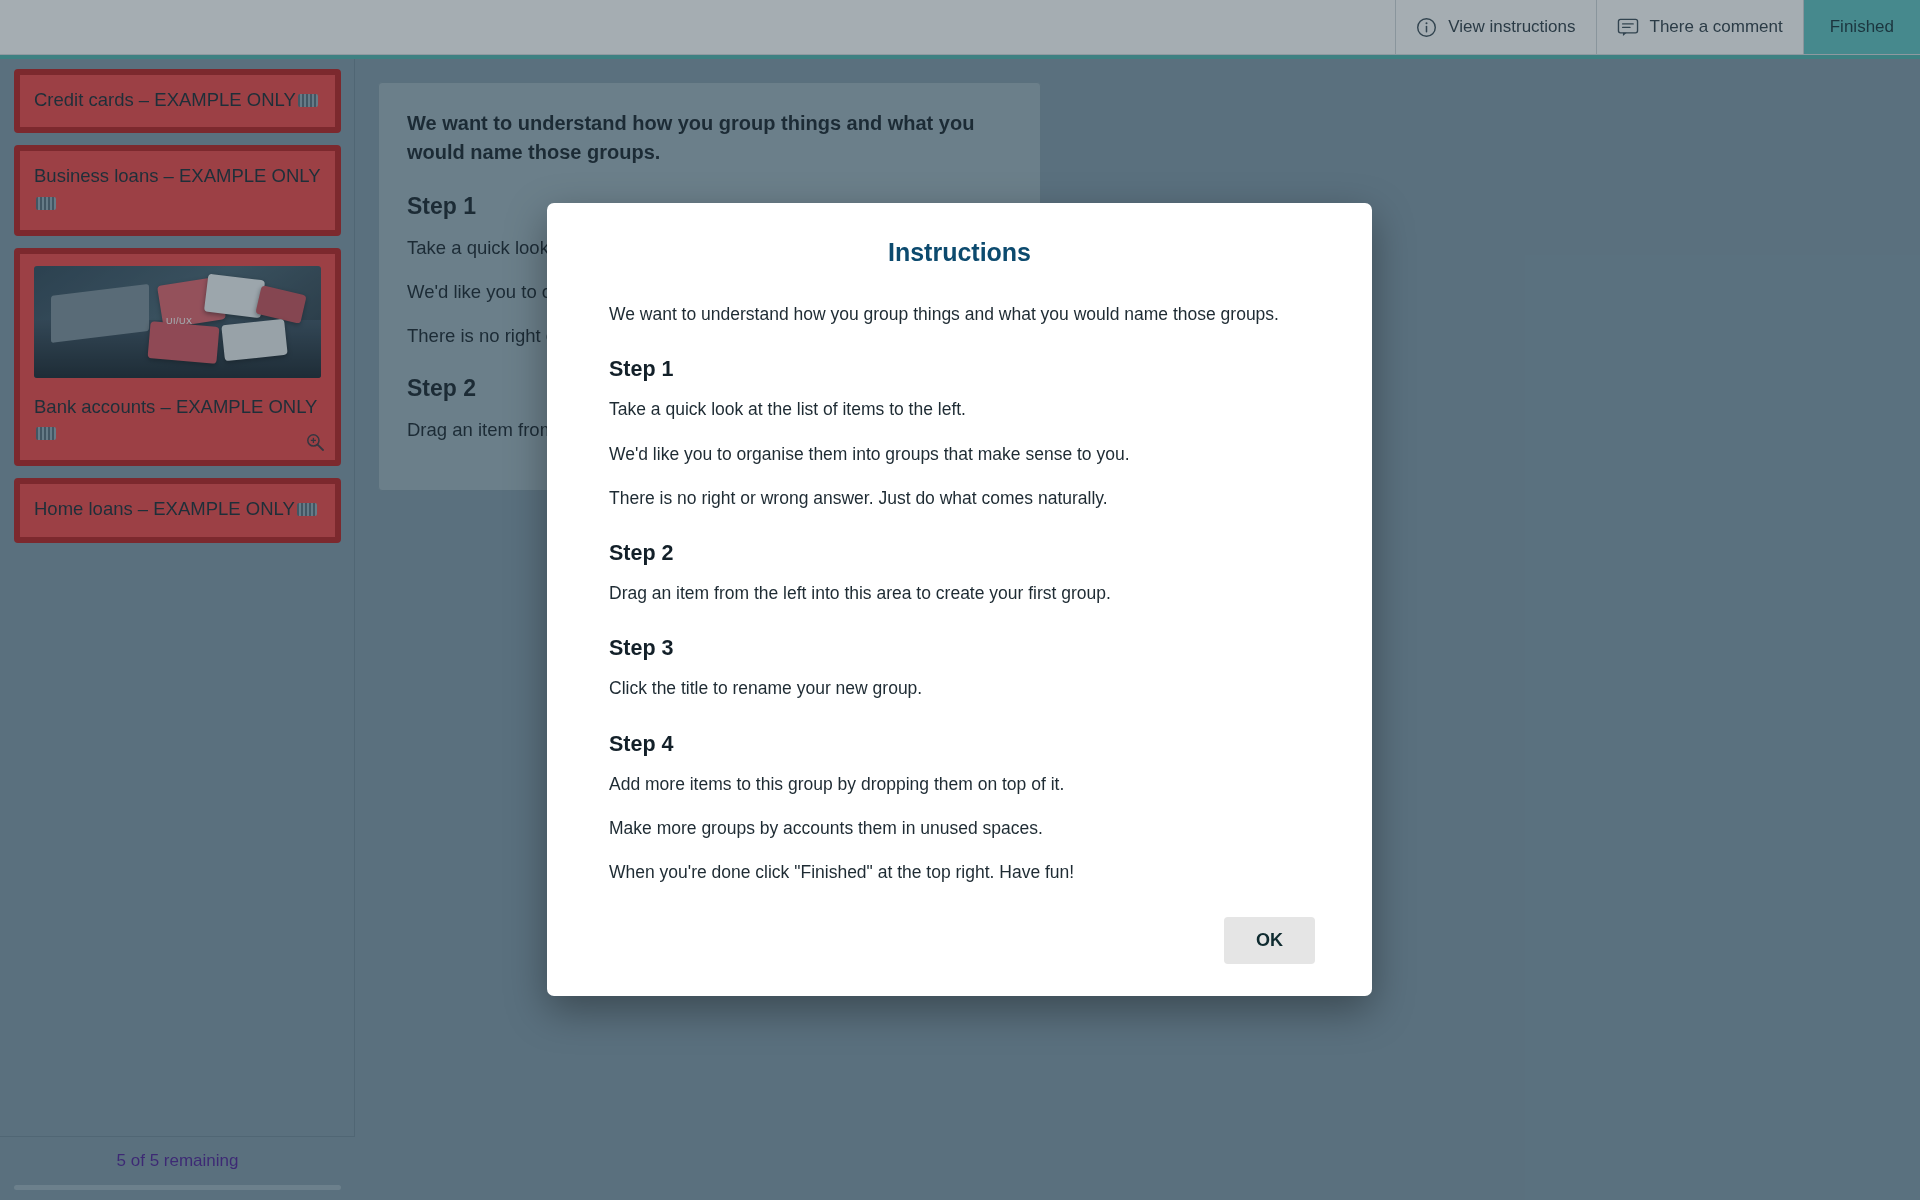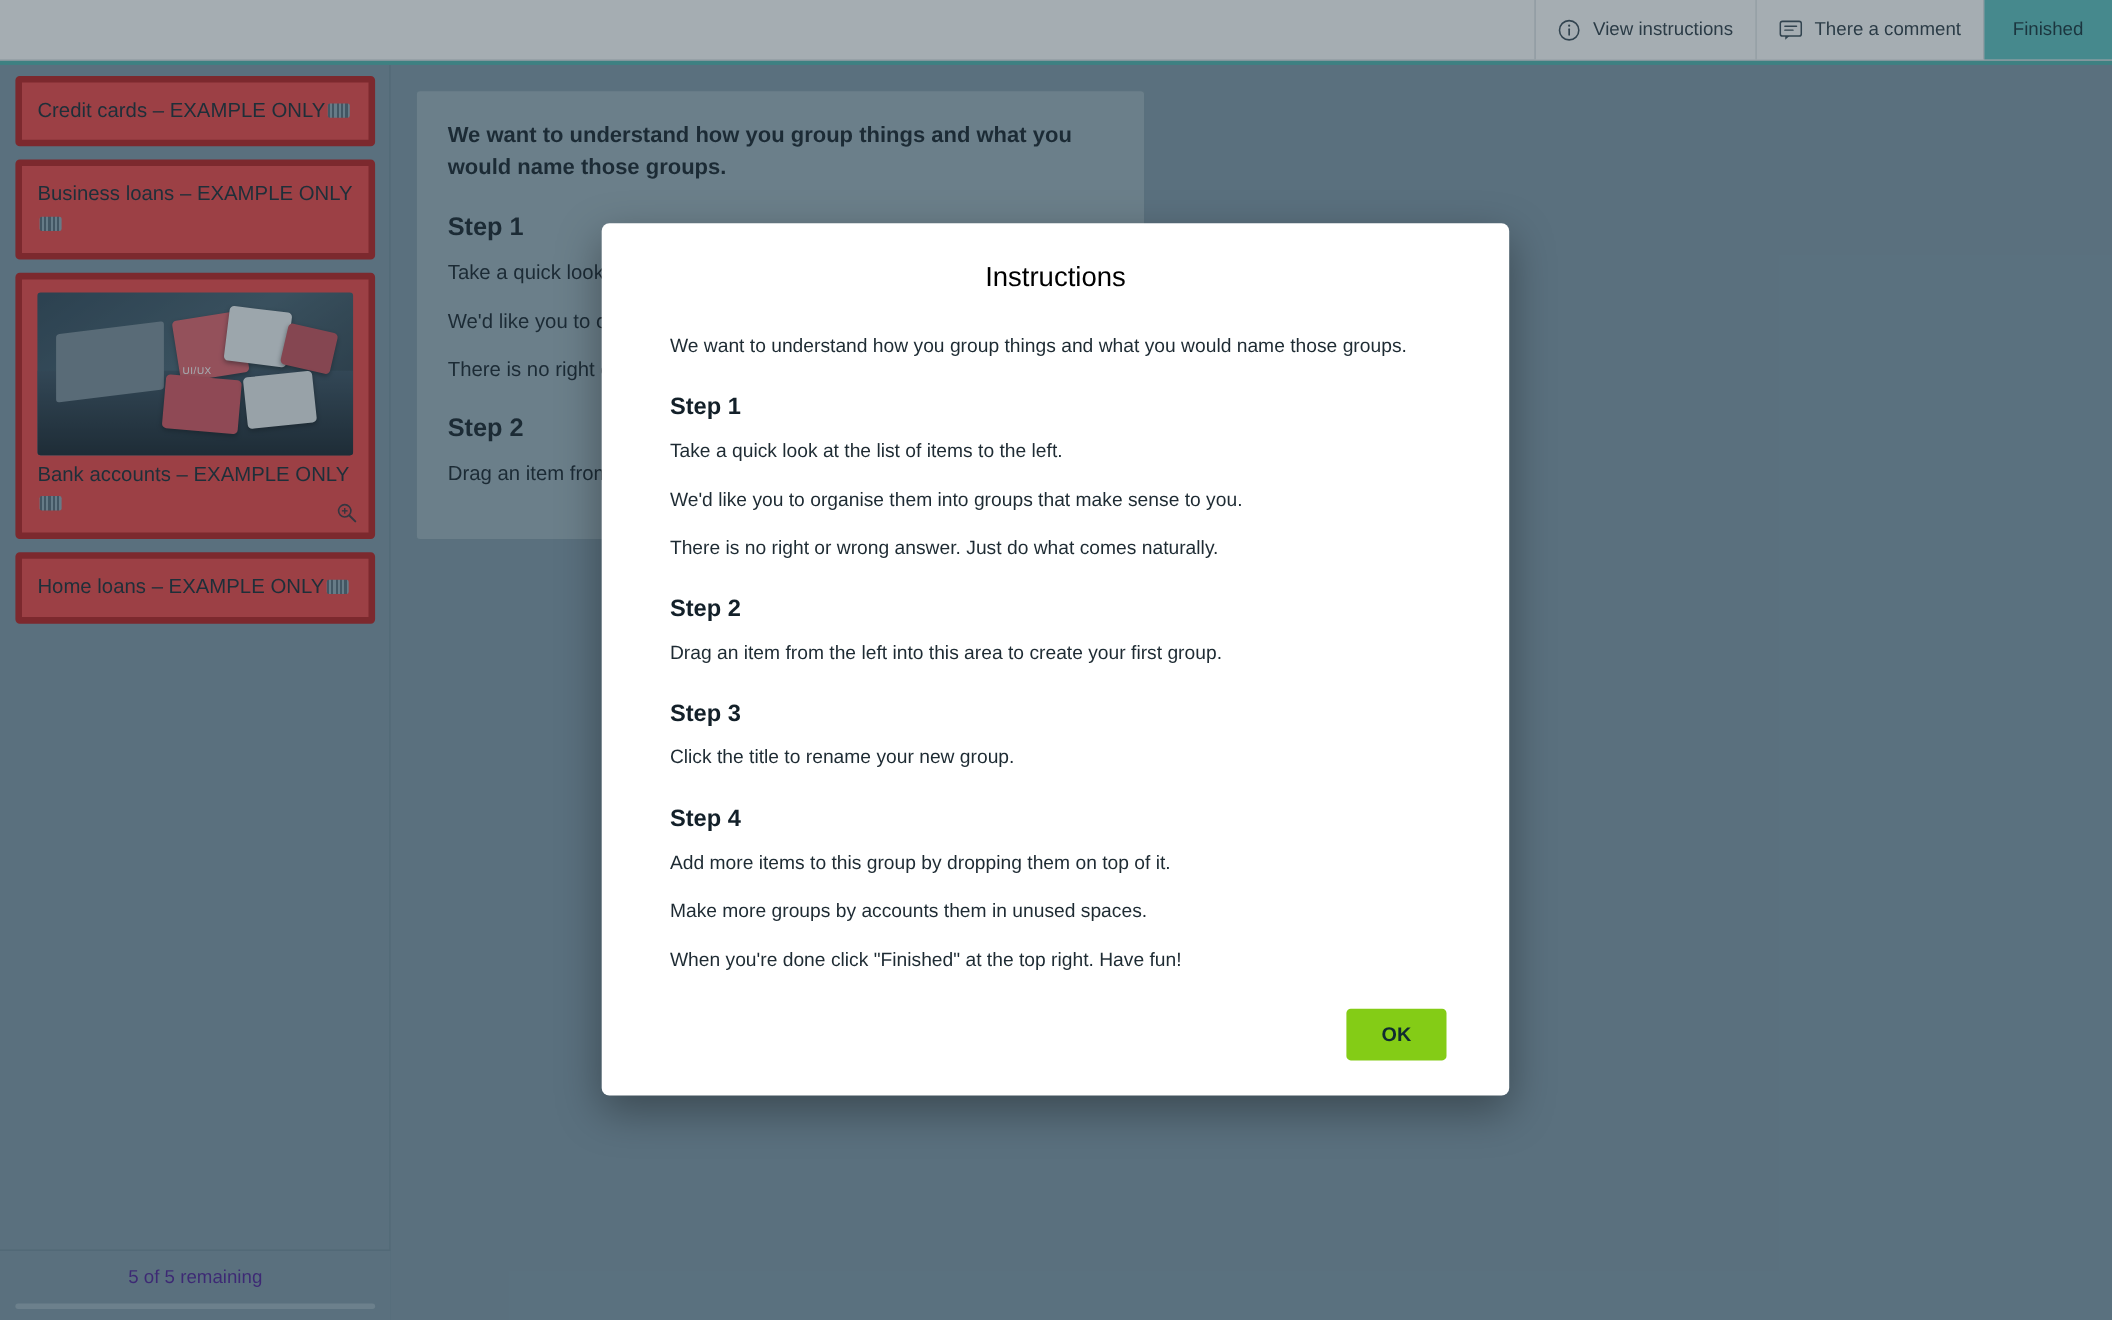--- a/index.html
+++ b/index.html
@@ -101,23 +101,23 @@
     display: inline-block;
     width: 20px; height: 13px;
     margin-left: 2px;
     vertical-align: -1px;
     background:
       repeating-linear-gradient(90deg, #556a77 0 2px, #93a9b5 2px 4px);
     border-radius: 2px;
   }
   .card-image {
     width: 100%;
-    height: 148px;
+    height: 112px;
     border-radius: 3px;
-    margin-bottom: 4px;
+    margin-bottom: 16px;
     position: relative;
     overflow: hidden;
     background: linear-gradient(145deg,#2f4657 0%, #46606f 45%, #24323d 100%);
   }
   .ci-desk {
     position: absolute; left: 0; bottom: 0; width: 100%; height: 52%;
     background: linear-gradient(180deg,#3b5061 0%, #17222b 100%);
   }
   .ci-lap {
     position: absolute; left: 6%; top: 22%;
@@ -226,22 +226,22 @@
     border-radius: 7px;
     box-shadow: 0 14px 40px rgba(0,0,0,.35);
     padding: 30px 32px 26px 32px;
     z-index: 60;
     display: flex;
     flex-direction: column;
   }
   .modal h1 {
     text-align: center;
     font-size: 25px;
-    font-weight: 400;
-    color: #000000;
+    font-weight: 700;
+    color: #0c4a6e;
     margin: 5px 0 34px 0;
   }
   .modal-body { padding: 0 0 0 30px; flex: 1; }
   .modal-body p {
     font-size: 17.5px;
     color: #1e2b33;
     line-height: 1.5;
     margin: 0 0 18px 0;
   }
   .modal-body h2 {
@@ -250,21 +250,21 @@
     color: #132029;
     margin: 30px 0 14px 0;
   }
   .modal-footer {
     display: flex;
     justify-content: flex-end;
     padding-right: 25px;
     padding-bottom: 6px;
   }
   .ok-btn {
-    background: #84cc16;
+    background: #e5e5e5;
     color: #0f2b30;
     border: none;
     border-radius: 4px;
     font-size: 18px;
     font-weight: 600;
     padding: 13px 32px;
     cursor: pointer;
   }
 </style>
 </head>

